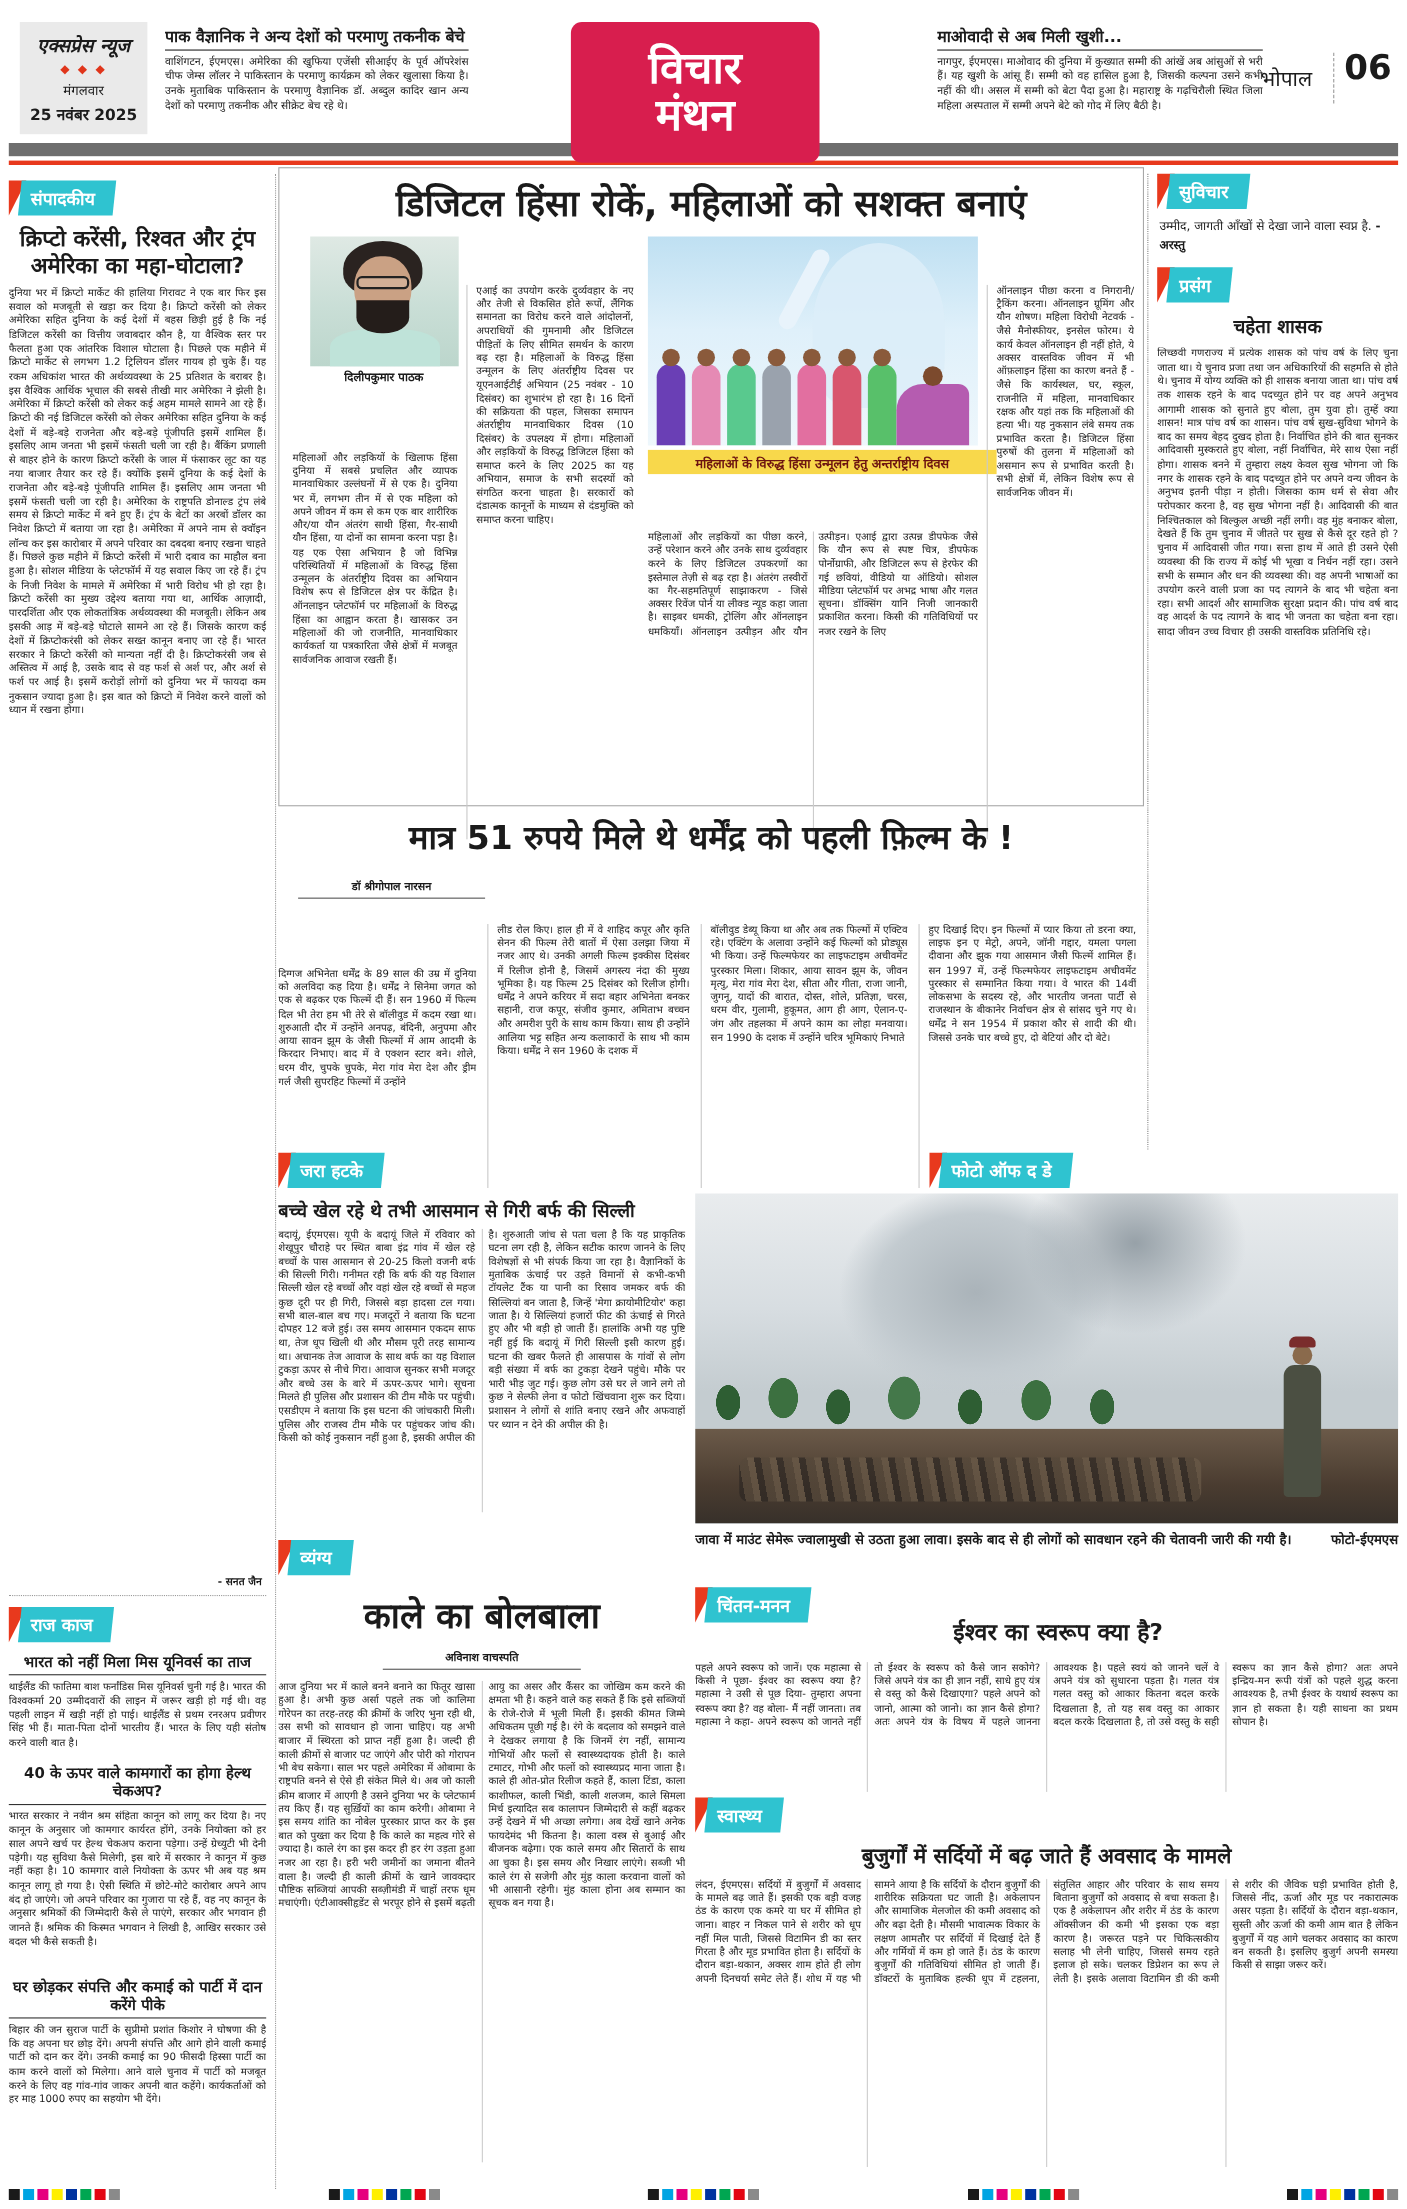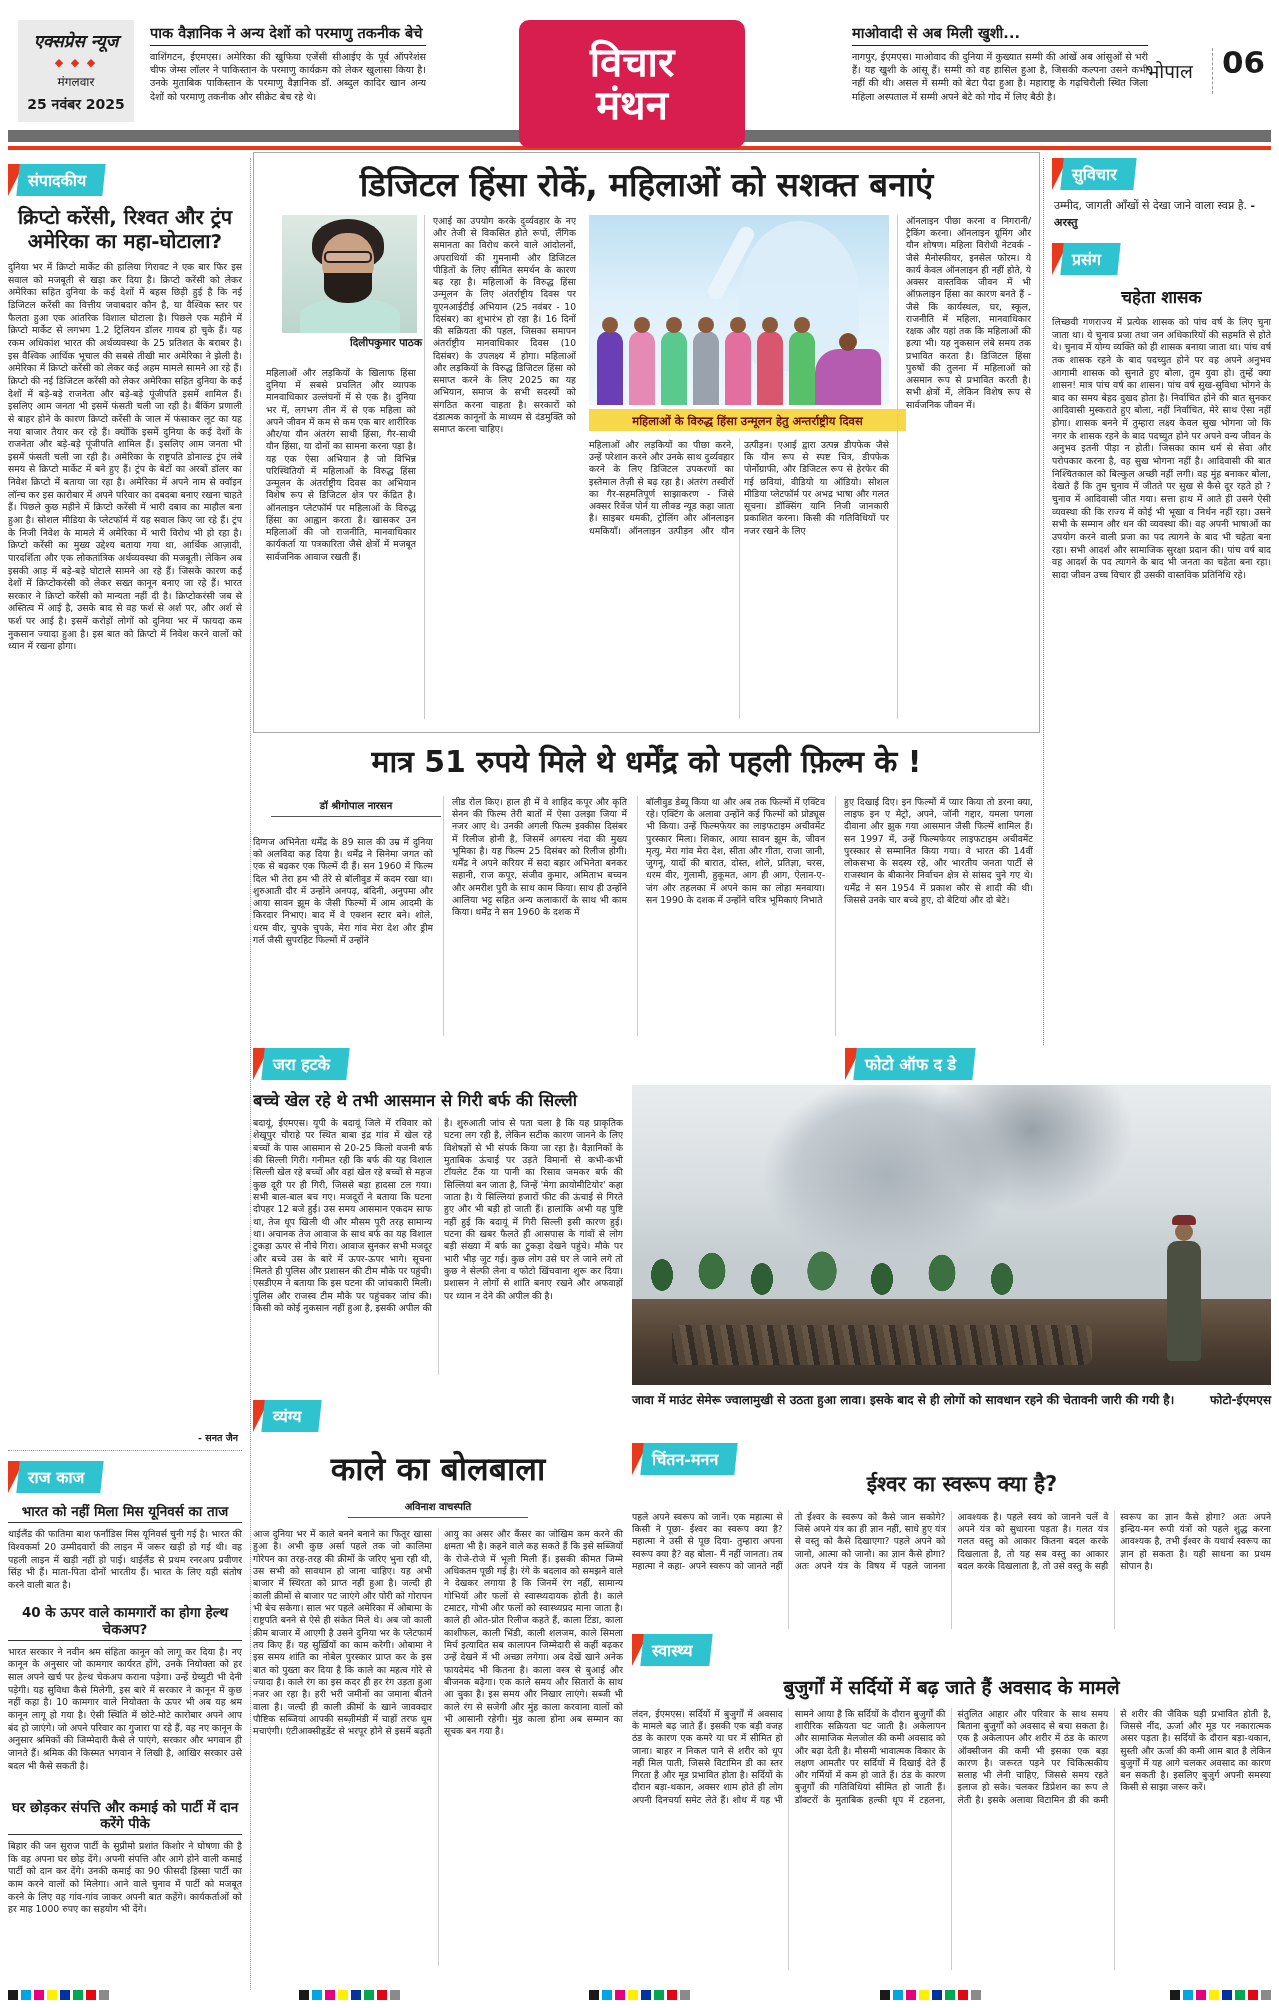--- a/index.html
+++ b/index.html
@@ -47,32 +47,32 @@
   
   .mainbox { left:253px; top:152px; width:787px; height:581px; border:1px solid #a8a8a8; }
   .main-hl { font-size:33px; font-weight:bold; text-align:center; margin-top:8px; white-space:nowrap; overflow:hidden; }
   .colrule { border-left:1px solid #c9c9c9; }
   .authimg { left:28px; top:62px; width:135px; height:118px; background:linear-gradient(180deg,#dfe9e4,#c9ded6 55%,#bcd6cc); position:absolute; overflow:hidden; }
   .authimg .hair { position:absolute; left:30px; top:4px; width:72px; height:50px; background:#2a2320; border-radius:50% 50% 40% 40%; }
   .authimg .face { position:absolute; left:40px; top:18px; width:52px; height:58px; background:#caa184; border-radius:46%; }
   .authimg .glass { position:absolute; left:42px; top:36px; width:48px; height:12px; border:2px solid #222; border-radius:5px; background:rgba(255,255,255,.15); }
   .authimg .beard { position:absolute; left:42px; top:58px; width:48px; height:30px; background:#241d1a; border-radius:0 0 48% 48%; }
   .authimg .shirt { position:absolute; left:18px; top:84px; width:100px; height:40px; background:#bfe3d9; border-radius:40% 40% 0 0; }
-  .authcap { left:22px; top:182px; width:146px; font-size:10.5px; font-weight:bold; text-align:right; position:absolute; }
+  .authcap { left:22px; top:182px; width:146px; font-size:10.5px; font-weight:bold; text-align:center; position:absolute; }
   .illus { left:335px; top:62px; width:300px; height:190px; position:absolute;
            background:linear-gradient(180deg,#bfe0f2 0%,#dff0fa 45%,#eef7fc 100%); overflow:hidden; }
   .illus .ghost { position:absolute; right:30px; top:6px; width:120px; height:150px; background:#dcedf8; border-radius:50% 50% 30% 30%; opacity:.9; }
   .illus .arm { position:absolute; right:150px; top:8px; width:16px; height:80px; background:#e8f3fb; transform:rotate(28deg); border-radius:8px; }
   .illus .fig { position:absolute; bottom:0; width:26px; height:74px; border-radius:12px 12px 0 0; }
   .illus .fig::before { content:""; position:absolute; top:-14px; left:5px; width:16px; height:16px; border-radius:50%; background:#8a5a3b; }
   .illus .seated { position:absolute; right:8px; bottom:0; width:66px; height:56px; background:#b55cb0; border-radius:24px 10px 0 0; }
   .illus .seated::before { content:""; position:absolute; top:-16px; left:24px; width:18px; height:18px; border-radius:50%; background:#7c4a2d; }
   .ycap { left:335px; top:256px; width:317px; height:22px; background:#f8d84b; color:#6d1410; font-size:11.5px;
           font-weight:bold; display:flex; align-items:center; justify-content:center; position:absolute; white-space:nowrap; }
-  .mcol { position:absolute; font-size:9.2px; line-height:1.33; text-align:justify; overflow:hidden; }
+  .mcol { position:absolute; font-size:9.2px; line-height:1.33; text-align:justify; overflow:hidden;margin-top:44px; }
 
   
   .dsec { left:253px; top:740px; width:787px; height:300px; }
   .d-hl { font-size:30px; font-weight:bold; text-align:center; white-space:nowrap; overflow:hidden; }
   .byline { font-size:10px; font-weight:bold; text-align:center; border-bottom:1px solid #555; padding-bottom:4px; }
 
   
   .jsec { left:253px; top:1048px; width:370px; height:344px; }
   .j-hl { font-size:16.5px; font-weight:bold; margin:8px 0 6px; white-space:nowrap; overflow:hidden; }
   .twocol { column-count:2; column-gap:12px; column-rule:1px solid #ccc; font-size:9.2px; line-height:1.34; text-align:justify; overflow:hidden; }

